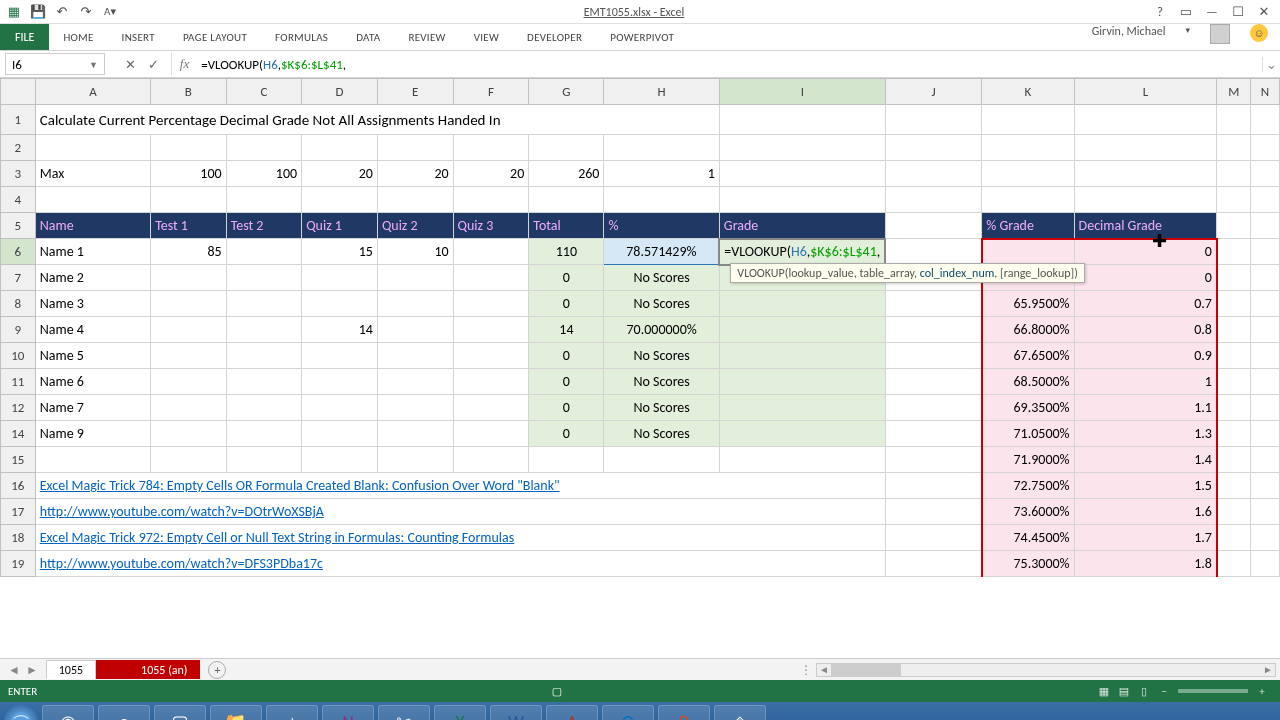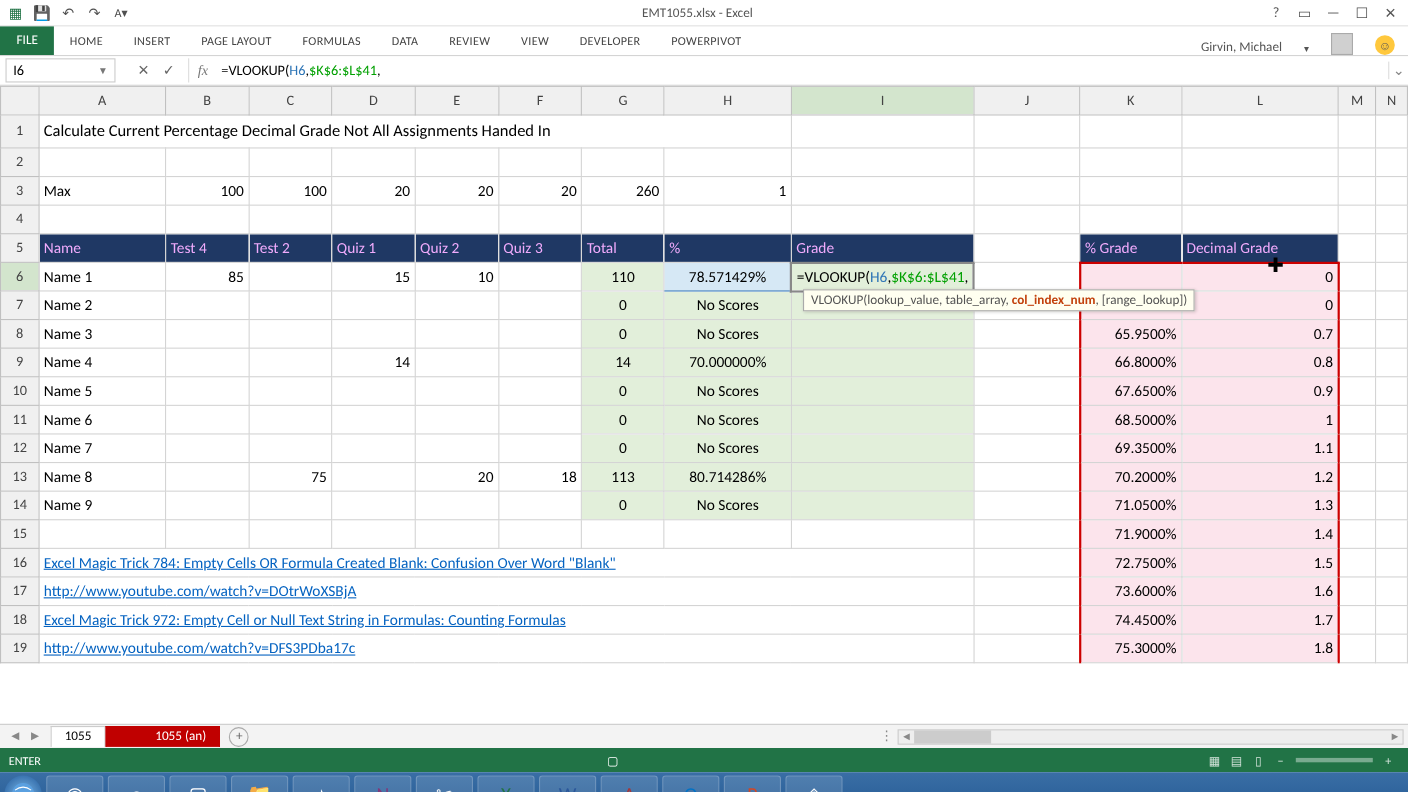--- a/index.html
+++ b/index.html
@@ -2,29 +2,29 @@
 <html><head>
 <meta charset="utf-8">
 <style>
 * { margin: 0; padding: 0; box-sizing: border-box; font-family: "Segoe UI", Calibri, Arial, sans-serif; }
 html, body { width: 1280px; height: 720px; overflow: hidden; background: #fff; }
 
 
 .titlebar { height: 24px; background: #fff; display: flex; align-items: center; border-bottom: 1px solid #e0e0e0; font-size: 12px; }
 .titlebar .qat { display: flex; gap: 8px; padding: 0 6px; align-items: center; }
 .titlebar .qat-icon { width: 16px; height: 16px; display: flex; align-items: center; justify-content: center; color: #505050; font-size: 13px; }
-.titlebar .title { flex: 1; text-align: center; color: #555; }
+.titlebar .title { flex: 1; text-align: center; color: #555; text-decoration: underline; }
 .titlebar .wincontrols { display: flex; gap: 10px; padding: 0 8px; }
 .titlebar .winbtn { width: 16px; height: 16px; display: flex; align-items: center; justify-content: center; font-size: 13px; color: #555; }
 
 
 .ribbon-tabs { height: 27px; display: flex; align-items: stretch; border-bottom: 1px solid #d4d4d4; font-size: 12px; }
 .ribbon-file { background: #217346; color: #fff; padding: 0 15px; display: flex; align-items: center; font-size: 12px; text-align: right; }
 .ribbon-tab { padding: 0 14px; display: flex; align-items: center; color: #444; text-transform: uppercase; letter-spacing: 0.3px; font-size: 11px; }
-.ribbon-user { margin-left: auto; display: flex; align-items: flex-end; gap: 20px; padding: 0 12px; color: #555; font-size: 12px; }
+.ribbon-user { margin-left: auto; display: flex; align-items: flex-start; gap: 20px; padding: 0 12px; color: #555; font-size: 12px; }
 .user-avatar { width: 20px; height: 20px; background: #d0d0d0; border: 1px solid #aaa; }
 .face-icon { width: 18px; height: 18px; border-radius: 50%; background: #ffc83d; display: flex; align-items: center; justify-content: center; font-size: 11px; }
 
 
 .formula-bar { height: 27px; display: flex; align-items: center; border-bottom: 1px solid #d4d4d4; font-size: 13px; }
 .namebox { width: 100px; height: 22px; border: 1px solid #ccc; margin-left: 5px; padding: 0 6px; display: flex; align-items: center; background: #fff; justify-content: space-between;}
 .namebox .dd { font-size: 9px; color: #777;}
 .fx-controls { display: flex; align-items: center; gap: 12px; padding: 0 12px; color: #666; border-right:1px solid #ddd; margin-left:8px; height:22px;}
 .fx-controls span { font-size: 13px; }
 .fx-label { font-style: italic; font-family: "Times New Roman", serif; padding: 0 8px; color: #777;}
@@ -51,21 +51,21 @@
 .light-pink { background: #fce4ec; }
 .link-cell { color: #0563c1; text-decoration: underline; }
 
 .lookup-border-top { border-top: 2px solid #cc0000 !important; }
 .lookup-border-left { border-left: 2px solid #cc0000 !important; }
 .lookup-border-right { border-right: 2px solid #cc0000 !important; }
 
 .active-cell { position: relative; overflow: visible !important; }
 .active-cell .cell-formula { font-size: 14px; white-space: nowrap; }
 .tooltip { position: absolute; top: 23px; left: 10px; background: #fffff0; border: 1px solid #aaa; padding: 2px 6px; font-size: 12px; color: #555; white-space: nowrap; z-index: 10; box-shadow: 1px 1px 3px rgba(0,0,0,0.2);}
-.tooltip b { font-weight: bold; color: #c2410c; }
+.tooltip b { font-weight: normal; color: #0c4a6e; }
 
 .h6-highlight { background: #d6e8f5 !important; border: 1px solid #2e75b6 !important; }
 
 .cursor-plus { position: absolute; font-size: 18px; color: #000; pointer-events: none;}
 
 
 .sheet-area { height: 22px; display: flex; align-items: center; border-top: 1px solid #ccc; font-size: 12px; background:#f3f3f3;}
 .sheet-nav { display:flex; gap:6px; padding:0 8px; color:#888;}
 .sheet-tab { padding: 2px 12px; border: 1px solid #ccc; background: #fff; border-bottom: none; margin-top:-1px;}
 .sheet-tab.inactive { background: #c00000; color: #fff; border-color:#c00000;padding-left:44px;}
@@ -243,21 +243,21 @@
           <td></td>
           <td></td>
           <td></td>
           <td></td>
           <td></td>
           <td></td>
         </tr>
         <tr class="hdr-row">
           <td class="rowhdr">5</td>
           <td class="txt">Name</td>
-          <td class="txt">Test 4</td>
+          <td class="txt">Test 1</td>
           <td class="txt">Test 2</td>
           <td class="txt">Quiz 1</td>
           <td class="txt">Quiz 2</td>
           <td class="txt">Quiz 3</td>
           <td class="txt">Total</td>
           <td class="txt">%</td>
           <td class="txt">Grade</td>
           <td style="background:#fff;"></td>
           <td class="txt">% Grade</td>
           <td class="txt">Decimal Grade</td>
@@ -376,37 +376,20 @@
           <td class="num"></td>
           <td class="num"></td>
           <td class="num"></td>
           <td class="num"></td>
           <td class="num light-green">0</td>
           <td class="txt light-green">No Scores</td>
           <td class="light-green"></td>
           <td></td>
           <td class="num light-pink lookup-border-left">69.3500%</td>
           <td class="num light-pink lookup-border-right">1.1</td>
-          <td></td>
-          <td></td>
-        </tr>
-        <tr>
-          <td class="rowhdr">13</td>
-          <td class="txt">Name 8</td>
-          <td class="num"></td>
-          <td class="num">75</td>
-          <td class="num"></td>
-          <td class="num">20</td>
-          <td class="num">18</td>
-          <td class="num light-green">113</td>
-          <td class="num light-green">80.714286%</td>
-          <td class="light-green"></td>
-          <td></td>
-          <td class="num light-pink lookup-border-left">70.2000%</td>
-          <td class="num light-pink lookup-border-right">1.2</td>
           <td></td>
           <td></td>
         </tr>
         <tr>
           <td class="rowhdr">14</td>
           <td class="txt">Name 9</td>
           <td class="num"></td>
           <td class="num"></td>
           <td class="num"></td>
           <td class="num"></td>

